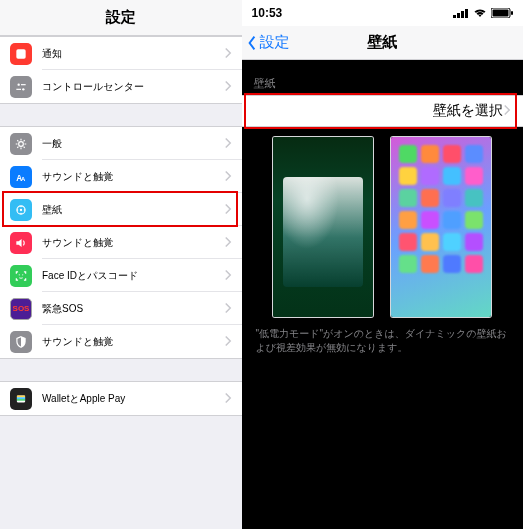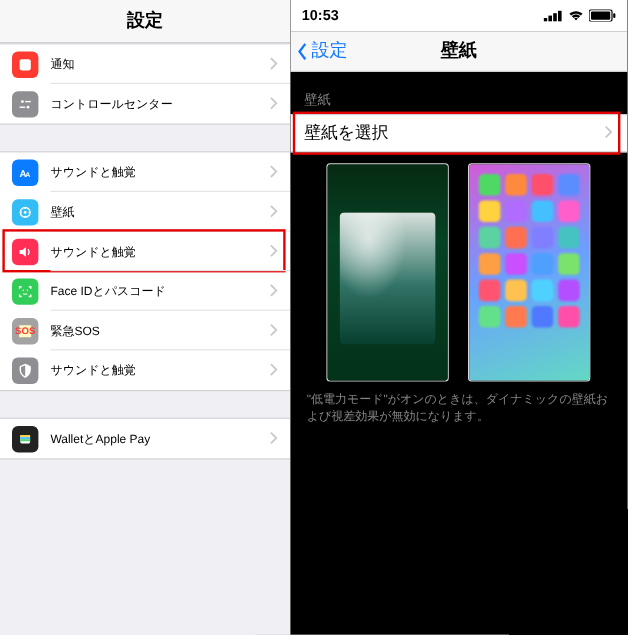--- a/index.html
+++ b/index.html
@@ -59,21 +59,21 @@
   .r-back { display:flex; align-items:center; color:#1177ff; font-size:15px; padding-left:4px;}
   .r-back svg { width:12px; height:16px; stroke:#1177ff; fill:none; stroke-width:2.4; margin-right:2px;}
   .r-title { position:absolute; left:0; right:0; text-align:center; font-weight:600; font-size:15px; pointer-events:none;}
 
   .sect-label { font-size:11px; color:#868689; padding:16px 12px 4px; }
 
   .r-row {
     background:#fff; border-top:1px solid #d0d0d4; border-bottom:1px solid #d0d0d4;
     height:32px; display:flex; align-items:center; padding:0 12px; position:relative;
   }
-  .r-row .label { flex:1; font-size:14px; }
+  .r-row .label { flex:1; font-size:14px;text-align:right; }
   .r-row .chev svg{ width:8px; height:12px; fill:none; stroke:#c8c8cd; stroke-width:2;}
 
   .previews {
     display:flex; gap:18px; padding:10px 16px 6px; justify-content:center;
   }
   .pv {
     width:100px; height:180px; border-radius:2px; overflow:hidden;
     box-shadow:0 0 0 1px #d7d7db;
     position:relative;
   }
@@ -99,21 +99,21 @@
 
   
   .bg-red    { background:#ff3a30; }
   .bg-gray   { background:#8e8e93; }
   .bg-purple { background:#5756d6; }
   .bg-blue   { background:#0a7cff; }
   .bg-cyan   { background:#33bdf4; }
   .bg-pink   { background:#ff2e55; }
   .bg-green  { background:#32cd59; }
   .bg-black  { background:#222; }
-  .bg-white  { background:#fef9c3; border:6px solid #a3a3a3; }
+  .bg-white  { background:#4c1d95; border:1px solid #a3a3a3; }
 </style>
 </head>
 <body>
 
 <div class="panel left">
   <div class="l-header">設定</div>
   <div id="left-groups">
       <div class="group">
         <div class="row">
           <span class="icon bg-red">
@@ -137,20 +137,33 @@
             </svg>
           </span>
           <span class="label">コントロールセンター</span>
           <span class="chev"><svg viewBox="0 0 10 16">
               <polyline points="2,2 8,8 2,14"></polyline>
             </svg></span>
           <div class="divider"></div>
         </div>
       </div>
       <div class="group" style="position: relative;">
+        <div class="row">
+          <span class="icon bg-gray">
+            <svg viewBox="0 0 24 24">
+              <circle cx="12" cy="12" r="4" fill="none" stroke="#fff" stroke-width="2"></circle>
+              <path stroke="#fff" stroke-width="2" d="M12 3v3M12 18v3M3 12h3M18 12h3M5.6 5.6l2 2M16.4 16.4l2 2M18.4 5.6l-2 2M7.6 16.4l-2 2"></path>
+            </svg>
+          </span>
+          <span class="label">一般</span>
+          <span class="chev"><svg viewBox="0 0 10 16">
+              <polyline points="2,2 8,8 2,14"></polyline>
+            </svg></span>
+          <div class="divider"></div>
+        </div>
         <div class="row">
           <span class="icon bg-blue">
             <svg viewBox="0 0 24 24">
               <text x="4" y="18" font-size="14" font-weight="700" fill="#fff">A</text>
               <text x="12" y="18" font-size="10" font-weight="700" fill="#fff">A</text>
             </svg>
           </span>
           <span class="label">サウンドと触覚</span>
           <span class="chev"><svg viewBox="0 0 10 16">
               <polyline points="2,2 8,8 2,14"></polyline>

